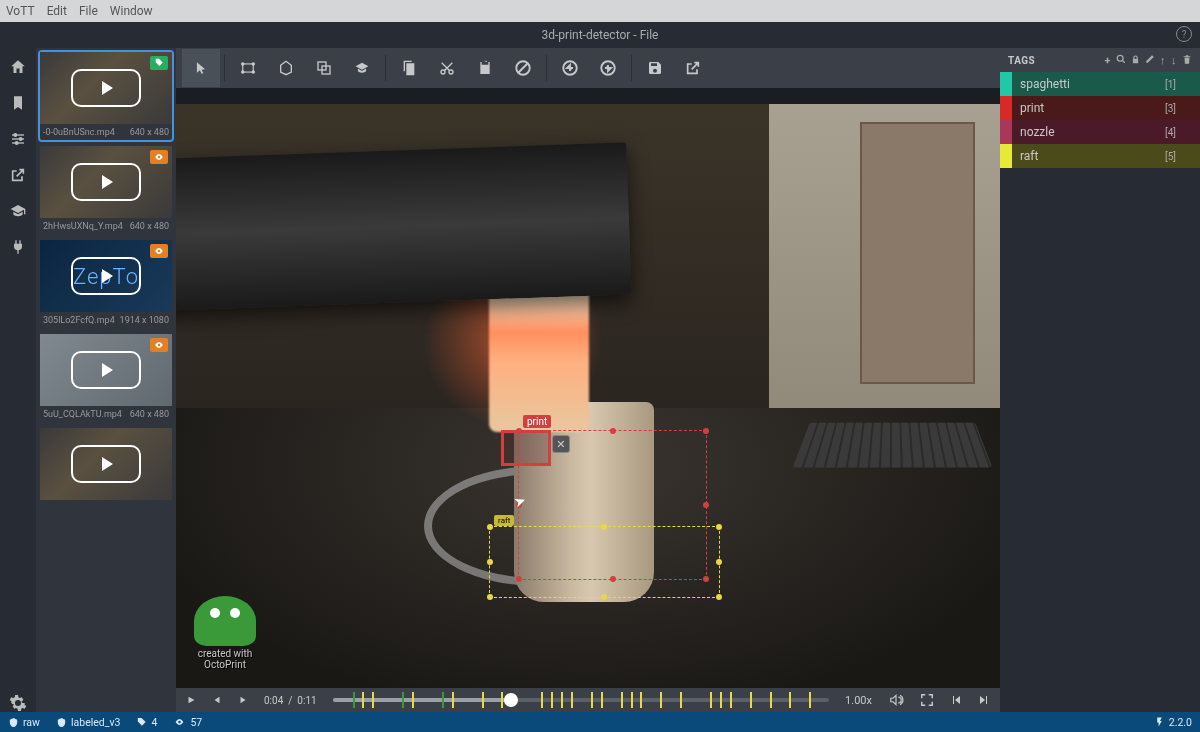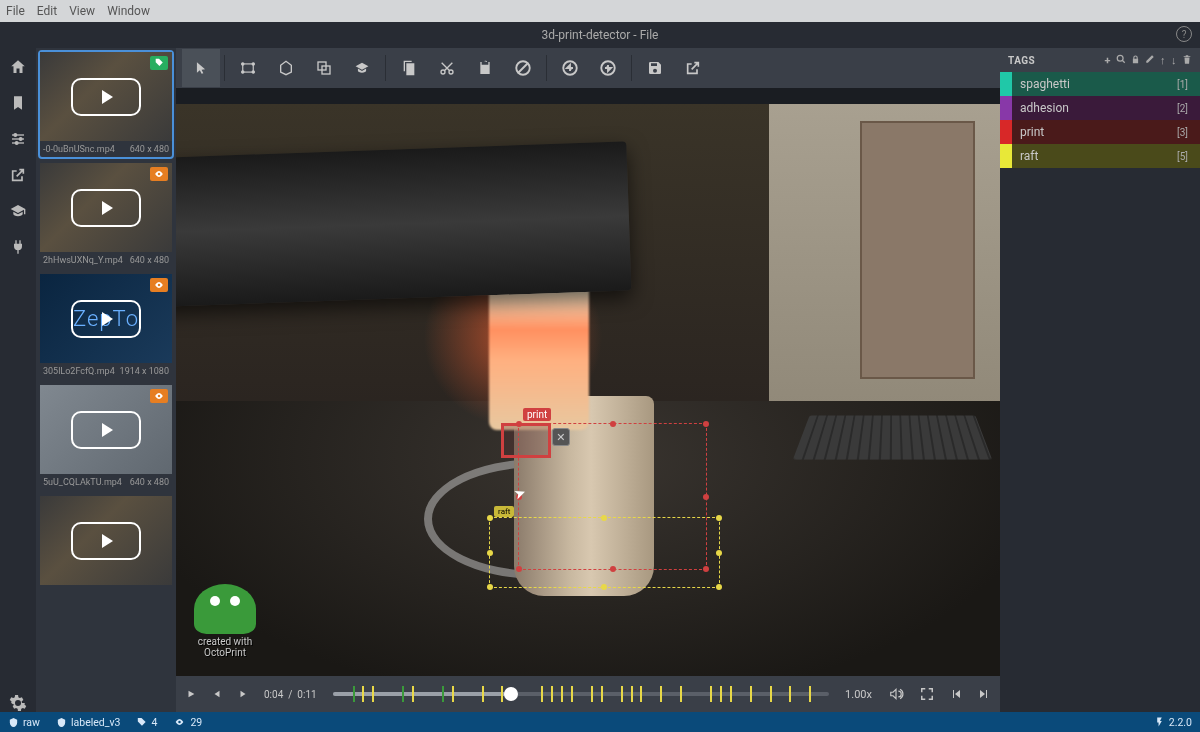--- a/index.html
+++ b/index.html
@@ -18,21 +18,21 @@
 
 
 .leftnav { background: #272b33; width: 36px; display: flex; flex-direction: column; align-items: center; padding-top: 10px; gap: 18px; color: #bbb; }
 .leftnav .navicon { width: 18px; height: 18px; cursor: pointer; display: flex; align-items: center; justify-content: center; }
 .leftnav .spacer { flex: 1; }
 
 
 .thumbs { width: 140px; background: #2f343d; overflow-y: auto; padding: 4px 4px; text-align: right; }
 .thumb { margin-bottom: 6px; background: #272b33; border-radius: 2px; }
 .thumb.selected { outline: 2px solid #4a90d9; }
-.thumb-img { position: relative; height: 89px; background: linear-gradient(135deg, #3a3a3a 0%, #5a5040 40%, #3a3a3a 100%); display: flex; align-items: center; justify-content: center; }
+.thumb-img { position: relative; height: 72px; background: linear-gradient(135deg, #3a3a3a 0%, #5a5040 40%, #3a3a3a 100%); display: flex; align-items: center; justify-content: center; }
 .thumb-img.zepto { background: linear-gradient(135deg, #0a2540, #1a3a5a); }
 .thumb-img.gray { background: linear-gradient(135deg, #808890, #606870); }
 .thumb-img.orange { background: linear-gradient(135deg, #a06030, #804820); }
 .zepto-text { color: #6ab0ff; font-size: 22px; font-weight: 300; letter-spacing: 1px; }
 .play-btn { width: 70px; height: 38px; border: 2.5px solid #fff; border-radius: 10px; display: flex; align-items: center; justify-content: center; position: relative; z-index: 1; }
 .play-tri { width: 0; height: 0; border-left: 11px solid #fff; border-top: 7px solid transparent; border-bottom: 7px solid transparent; margin-left: 3px; }
 .badge { position: absolute; top: 4px; right: 4px; width: 18px; height: 14px; border-radius: 2px; display: flex; align-items: center; justify-content: center; }
 .badge.eye { background: #e67e22; }
 .badge.tag { background: #27ae60; }
 .badge svg { width: 12px; height: 10px; }
@@ -79,58 +79,58 @@
 .handle { position: absolute; width: 6px; height: 6px; border-radius: 50%; }
 .anno.print .handle { background: #d04040; }
 .anno.raft .handle { background: #e8d848; }
 .h-tl { top: -3px; left: -3px; } .h-tr { top: -3px; right: -3px; }
 .h-bl { bottom: -3px; left: -3px; } .h-br { bottom: -3px; right: -3px; }
 .h-tm { top: -3px; left: 50%; margin-left: -3px; } .h-bm { bottom: -3px; left: 50%; margin-left: -3px; }
 .h-ml { top: 50%; left: -3px; margin-top: -3px; } .h-mr { top: 50%; right: -3px; margin-top: -3px; }
 .cursor-arrow { position: absolute; left: 41%; top: 67.5%; color: #fff; font-size: 14px; transform: rotate(-20deg); }
 
 
-.player { background: #3a3f48; height: 36px; display: flex; align-items: center; padding: 0 10px; gap: 16px; font-size: 11px; color: #c8c8c8; }
+.player { background: #3a3f48; height: 24px; display: flex; align-items: center; padding: 0 10px; gap: 16px; font-size: 11px; color: #c8c8c8; }
 .player .picon { cursor: pointer; display: flex; align-items: center; }
 .player .time { font-size: 10px; }
 .player .track { flex: 1; height: 4px; background: #5a5f68; position: relative; border-radius: 2px; }
 .player .prog { position: absolute; left: 0; top: 0; bottom: 0; width: 36%; background: #9aa0a8; border-radius: 2px; }
 .player .playhead { position: absolute; left: 36%; top: -5px; width: 14px; height: 14px; background: #fff; border-radius: 50%; margin-left: -7px; }
 .player .tick { position: absolute; top: -6px; width: 2px; height: 16px; }
 .player .tick.y { background: #e8d848; }
 .player .tick.g { background: #3a9a3a; }
 
 
 .tags { width: 200px; background: #272b33; display: flex; flex-direction: column; }
 .tags-hdr { background: #3a3f48; height: 24px; display: flex; align-items: center; padding: 0 8px; font-size: 10px; font-weight: bold; letter-spacing: 0.5px; }
 .tags-hdr .hdr-icons { margin-left: auto; display: flex; gap: 5px; color: #aaa; }
 .tags-hdr .hdr-icons span { cursor: pointer; font-size: 11px; }
-.tag-row { height: 24px; display: flex; align-items: center; font-size: 12px; padding-right: 12px; cursor: pointer; }
+.tag-row { height: 24px; display: flex; align-items: center; font-size: 12px; padding-right: 24px; cursor: pointer; }
 .tag-color { width: 12px; height: 100%; margin-right: 8px; }
 .tag-row .key { margin-left: auto; font-size: 10px; color: #aaa; }
 .tag-spaghetti { background: #1a5a4a; } .tag-spaghetti .tag-color { background: #20c8a8; }
 .tag-adhesion { background: #3a1a3a; } .tag-adhesion .tag-color { background: #8838a8; }
 .tag-print { background: #4a1a1a; } .tag-print .tag-color { background: #d82828; }
 .tag-nozzle { background: #4a1a28; } .tag-nozzle .tag-color { background: #a83858; }
 .tag-raft { background: #4a4a1a; } .tag-raft .tag-color { background: #e8e838; }
 
 
 .status { background: #0a4a7a; height: 20px; display: flex; align-items: center; padding: 0 8px; font-size: 10.5px; color: #d8e8f8; gap: 16px; }
 .status .sitem { display: flex; align-items: center; gap: 4px; text-align: center; }
 .status .right { margin-left: auto; }
 
 svg { display: block; }
 </style>
 </head>
 <body>
 
 <div class="menubar">
+  <span>VoTT</span>
+  <span>Edit</span>
   <span>File</span>
-  <span>Edit</span>
-  <span>View</span>
   <span>Window</span>
 </div>
 
 <div class="titlebar">
   <span>3d-print-detector - File</span>
   <span class="help">?</span>
 </div>
 
 <div class="main">
 
@@ -482,29 +482,29 @@
               <path d="M6 7h12l-1 15H7zM4 4h16v2H4zM9 2h6v2H9z"></path>
             </svg>
           </span>
       </div>
     </div>
     <div class="tag-row tag-spaghetti">
         <div class="tag-color"></div>
         <span>spaghetti</span>
         <span class="key">[1]</span>
       </div>
-    <div class="tag-row tag-adhesion">
-        <div class="tag-color"></div>
-        <span>adhesion</span>
-        <span class="key">[2]</span>
-      </div>
     <div class="tag-row tag-print">
         <div class="tag-color"></div>
         <span>print</span>
         <span class="key">[3]</span>
+      </div>
+    <div class="tag-row tag-nozzle">
+        <div class="tag-color"></div>
+        <span>nozzle</span>
+        <span class="key">[4]</span>
       </div>
     <div class="tag-row tag-raft">
         <div class="tag-color"></div>
         <span>raft</span>
         <span class="key">[5]</span>
       </div>
   </div>
 </div>
 
 <div class="status">
@@ -523,21 +523,21 @@
   <div class="sitem">
       <svg width="11" height="11" viewBox="0 0 24 24" fill="currentColor">
         <path d="M21 11l-9-9H4v8l9 9z"></path>
       </svg>
       <span>4</span>
     </div>
   <div class="sitem">
       <svg width="13" height="10" viewBox="0 0 24 24" fill="currentColor">
         <path d="M12 5C7 5 3 12 3 12s4 7 9 7 9-7 9-7-4-7-9-7zm0 10a3 3 0 110-6 3 3 0 010 6z"></path>
       </svg>
-      <span>29</span>
+      <span>57</span>
     </div>
   <div class="sitem right">
       <svg width="11" height="12" viewBox="0 0 24 24" fill="currentColor">
         <path d="M7 2v11h3v9l7-12h-4l4-8z"></path>
       </svg>
       <span>2.2.0</span>
     </div>
 </div>
 
 </body></html>

